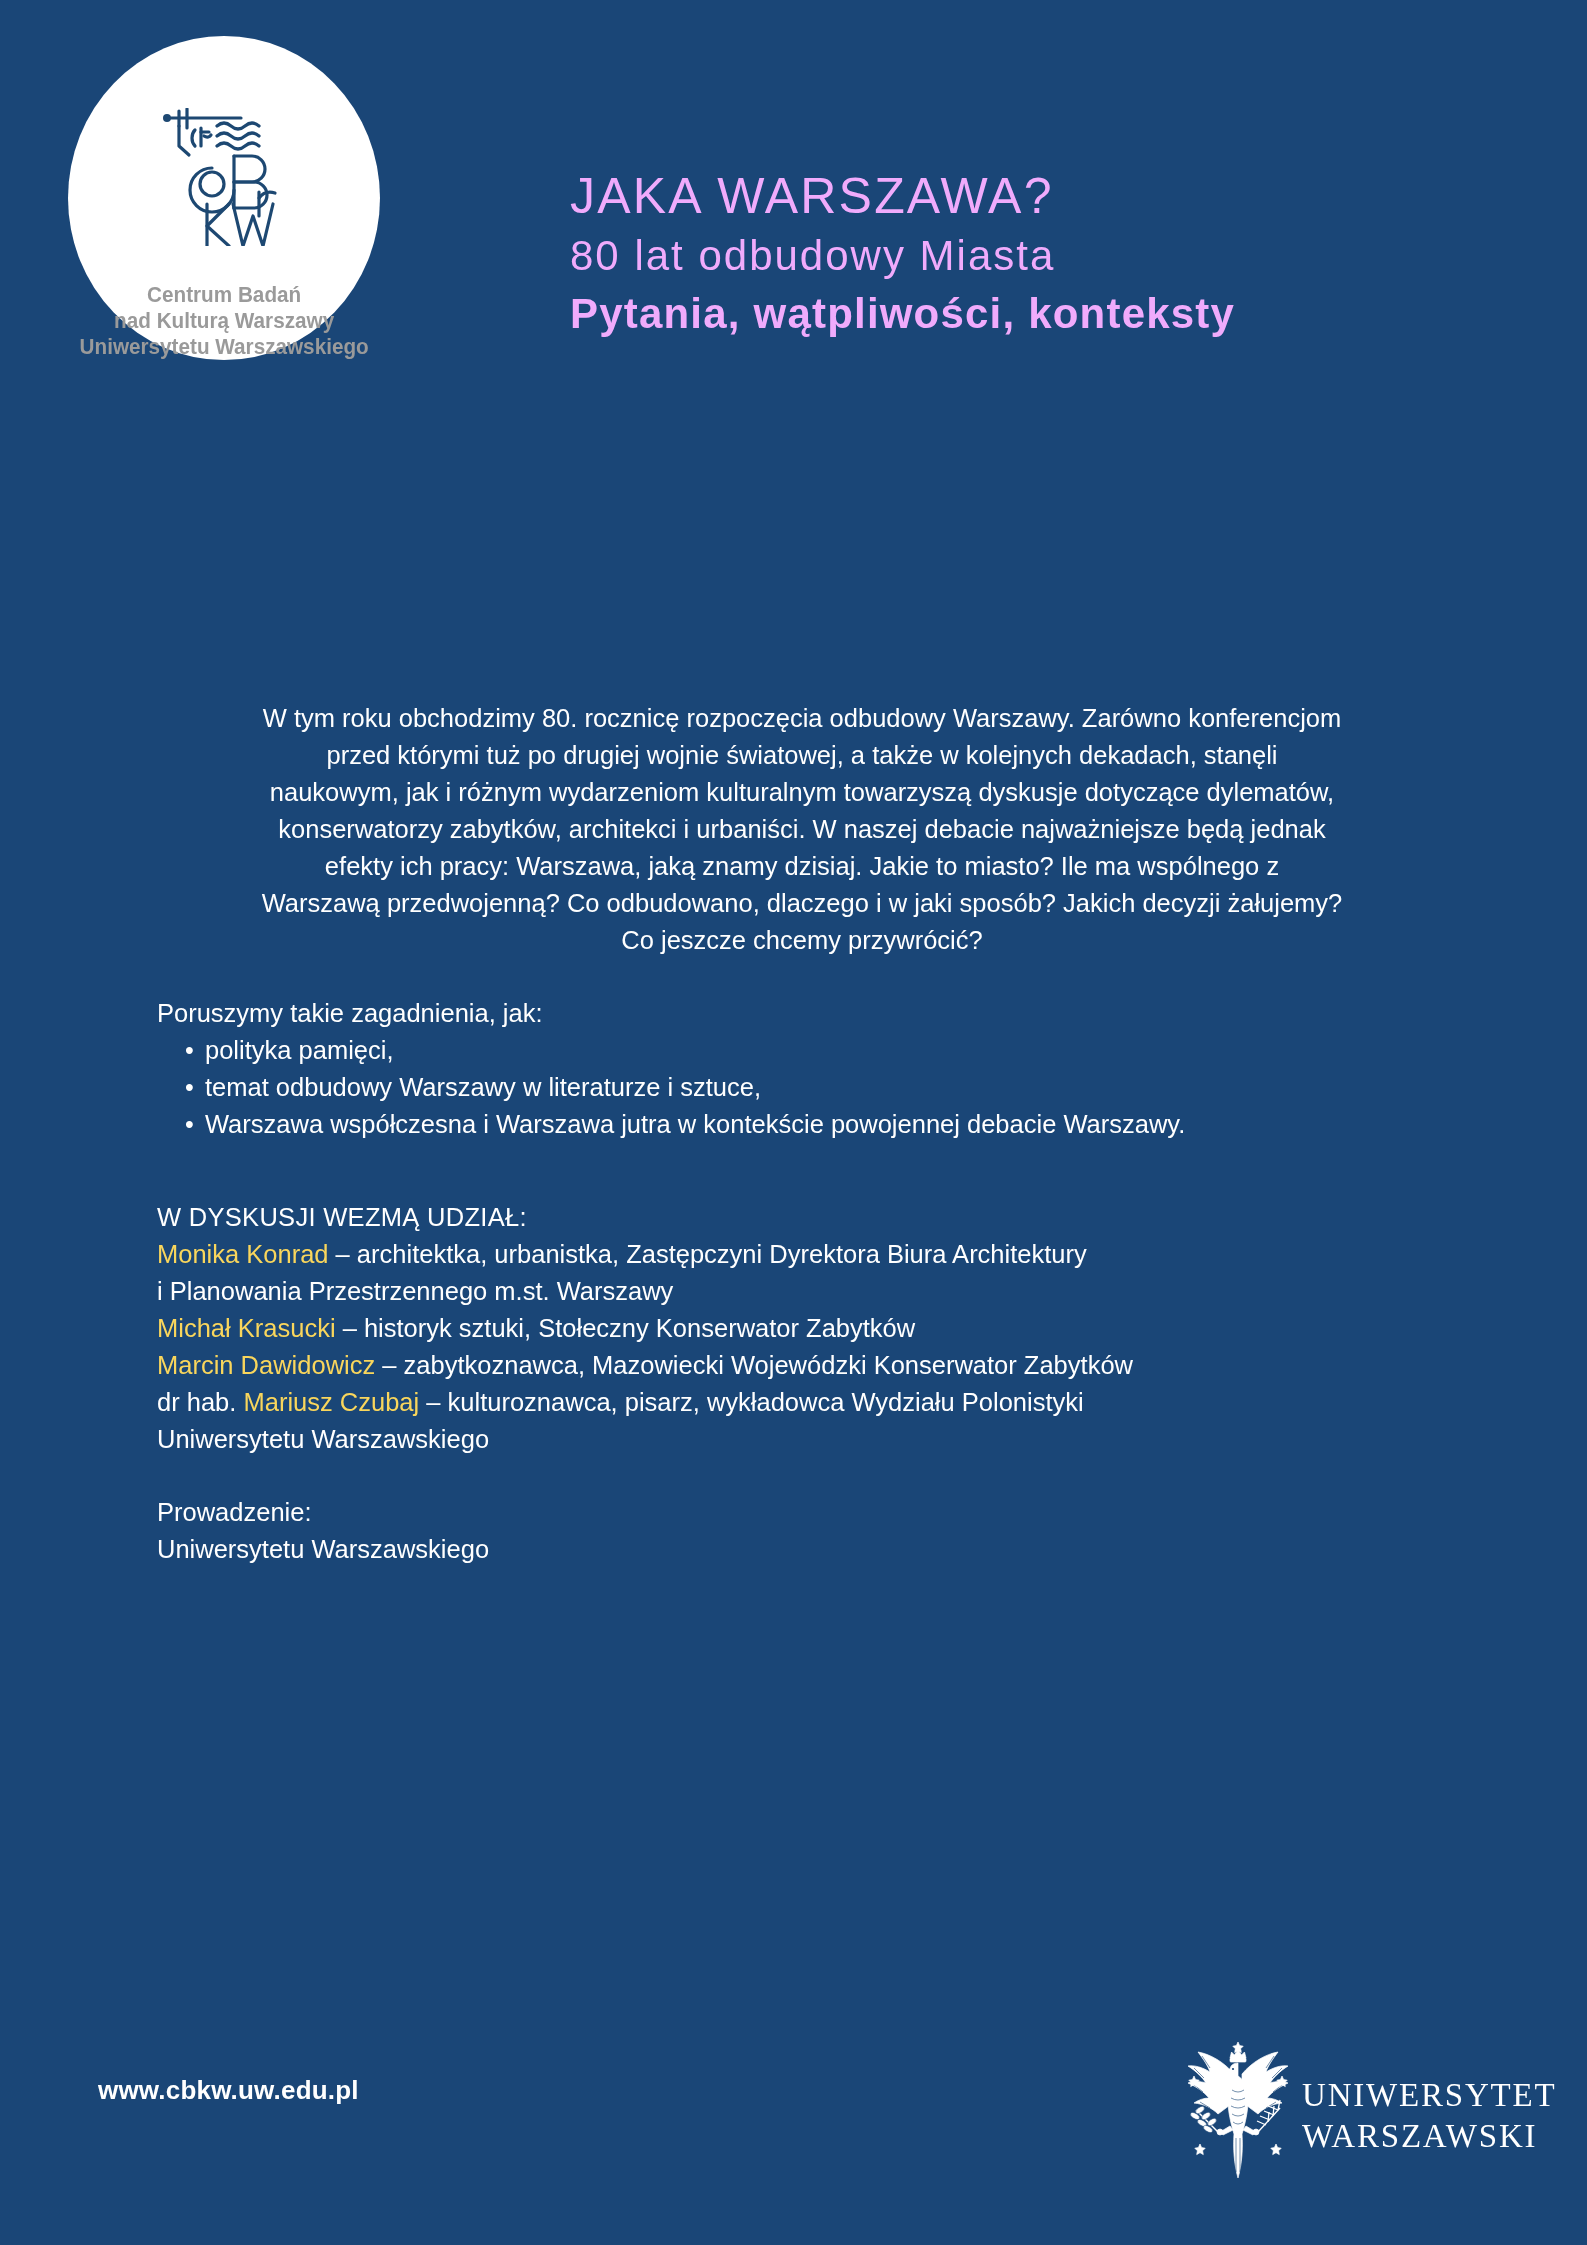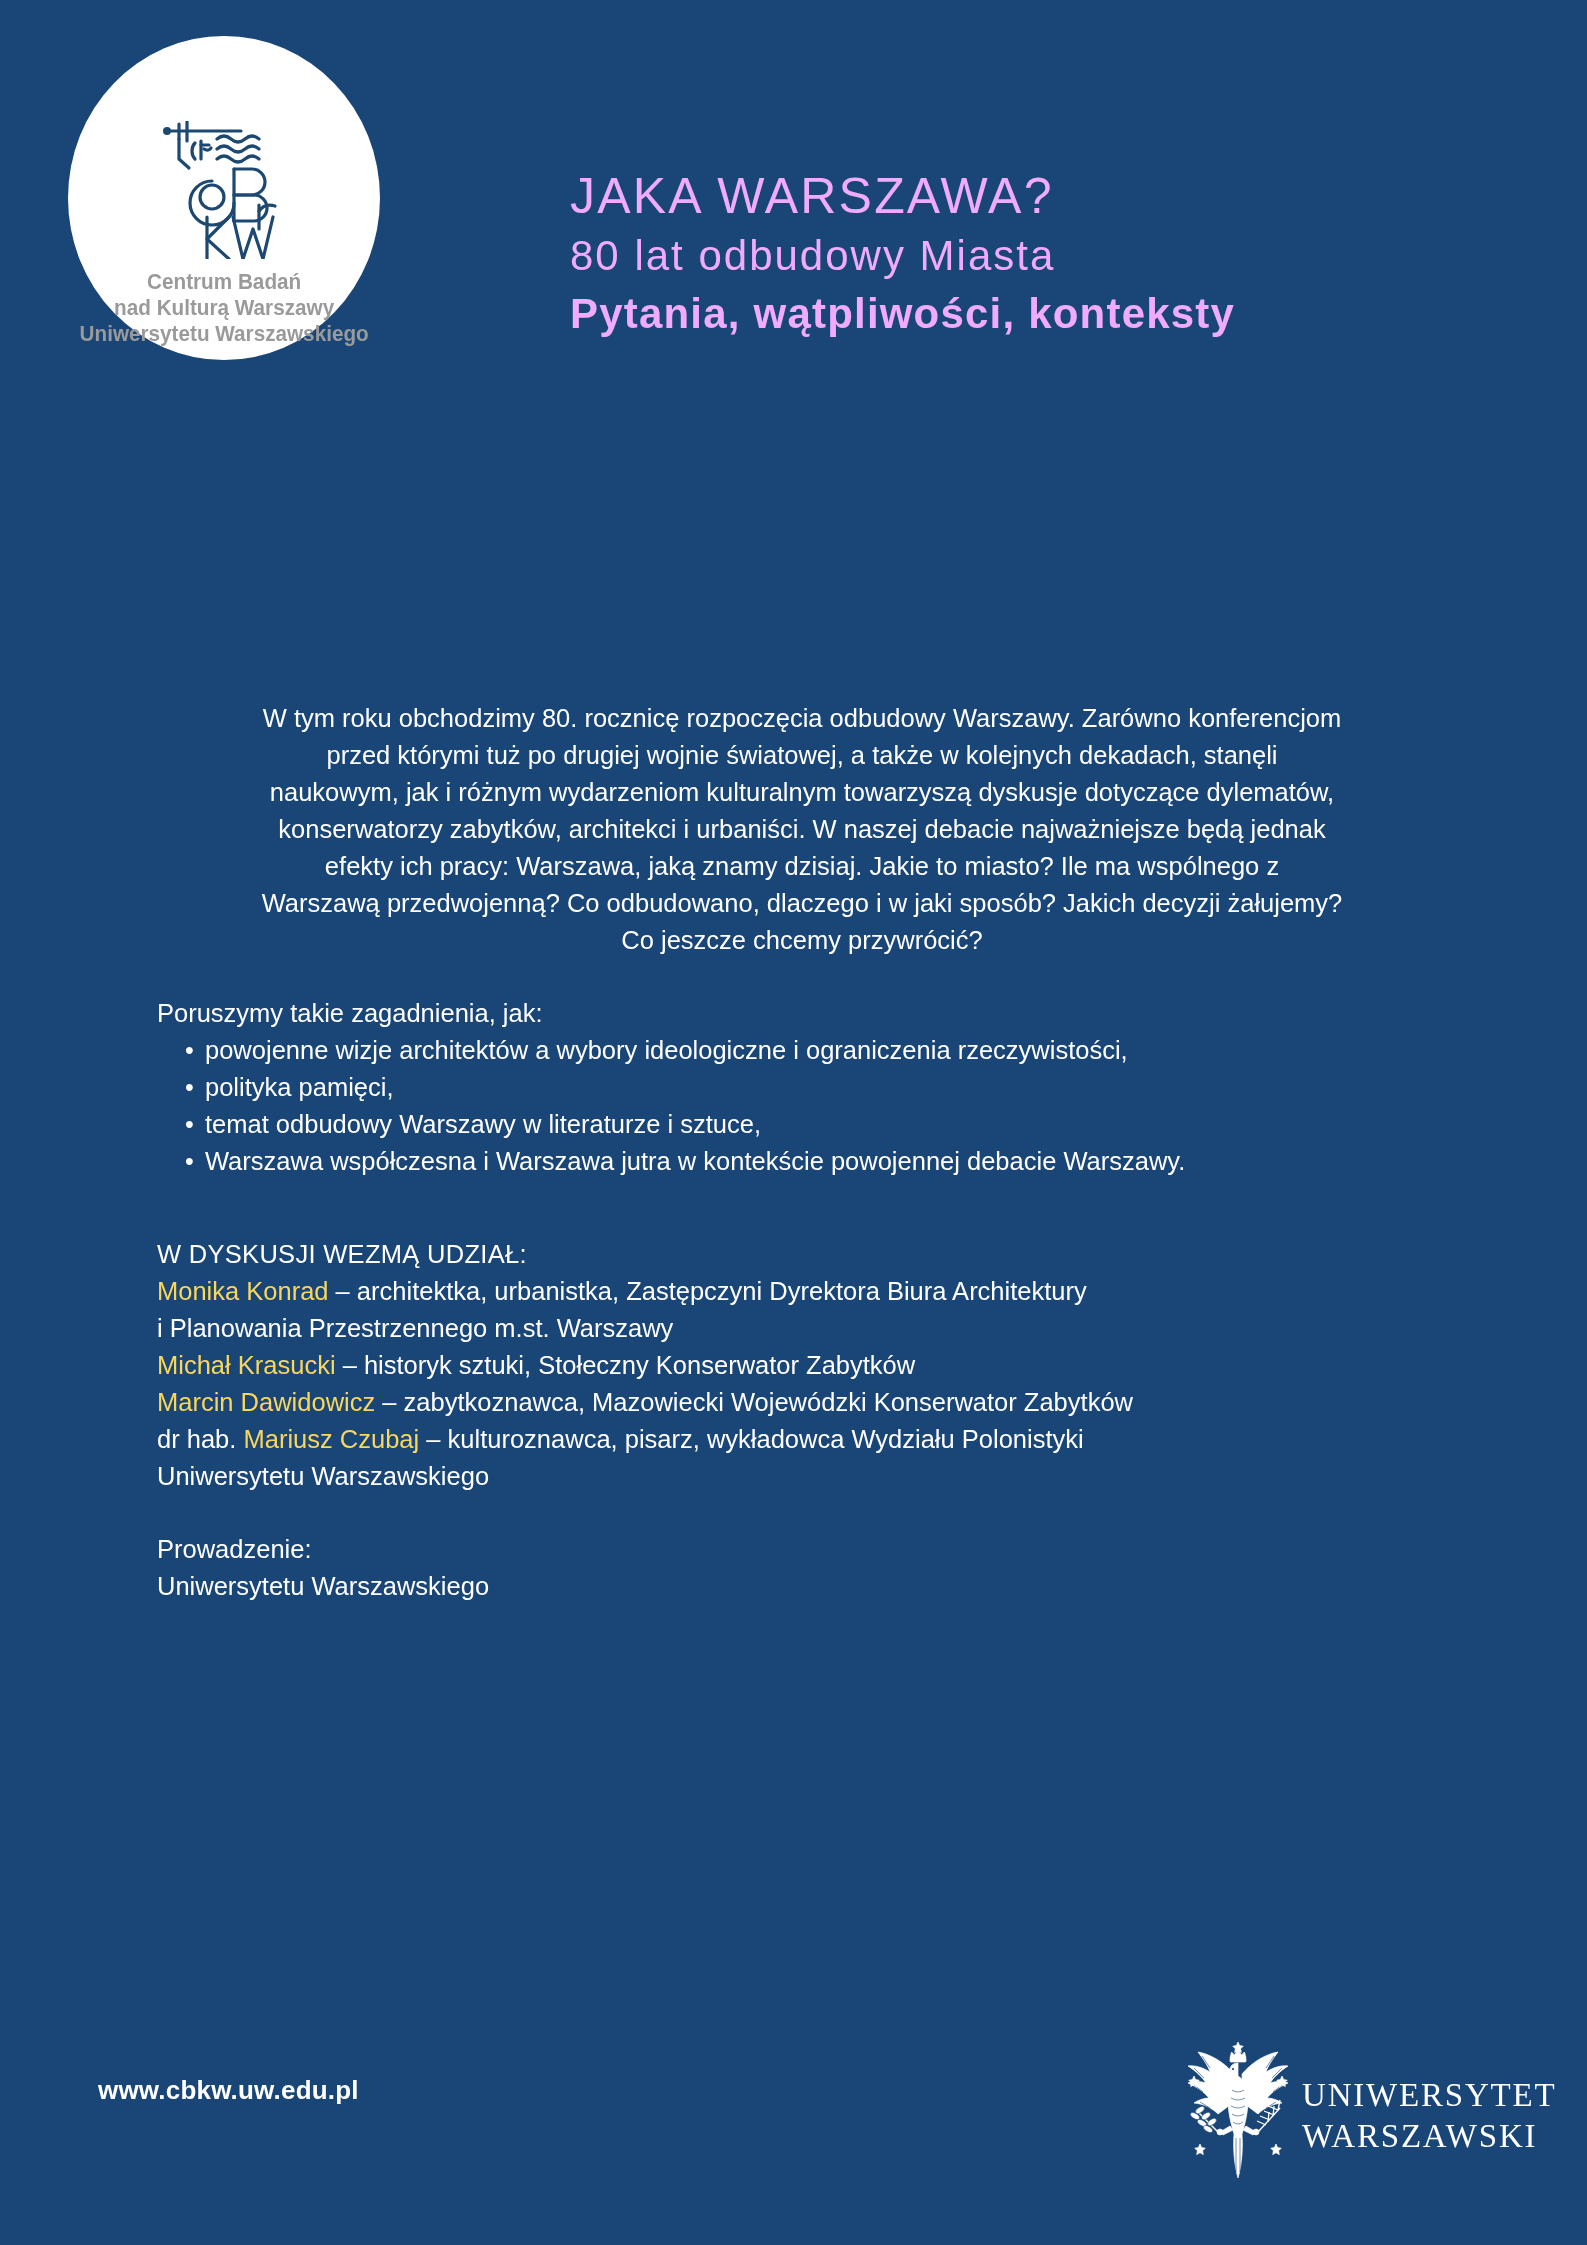--- a/index.html
+++ b/index.html
@@ -11,21 +11,21 @@
     overflow:hidden;
   }
 
   
   #logo-badge{
     position:absolute; left:68px; top:36px;
     width:312px; height:324px;
     background:#ffffff;
     border-radius:50%;
     display:flex; flex-direction:column;
-    align-items:center; justify-content:center;
+    align-items:center; justify-content:space-between;
     padding-top:72px;
   }
   #logo-mark{ width:150px; height:138px; }
   #logo-caption{
     margin-top:10px;
     text-align:center;
     color:#9a9a9a;
     font-size:22.5px;
     line-height:26px;
     font-weight:700;
@@ -171,21 +171,20 @@
       <p>przed którymi tuż po drugiej wojnie światowej, a także w kolejnych dekadach, stanęli</p>
       <p>naukowym, jak i różnym wydarzeniom kulturalnym towarzyszą dyskusje dotyczące dylematów,</p>
       <p>konserwatorzy zabytków, architekci i urbaniści. W naszej debacie najważniejsze będą jednak</p>
       <p>efekty ich pracy: Warszawa, jaką znamy dzisiaj. Jakie to miasto? Ile ma wspólnego z</p>
       <p>Warszawą przedwojenną? Co odbudowano, dlaczego i w jaki sposób? Jakich decyzji żałujemy?</p>
       <p>Co jeszcze chcemy przywrócić?</p>
     </div>
 
   <div id="topics-intro">Poruszymy takie zagadnienia, jak:</div>
   <ul id="topics-list">
-      <li>powojenne wizje architektów a wybory ideologiczne i ograniczenia rzeczywistości,</li>
       <li>polityka pamięci,</li>
       <li>temat odbudowy Warszawy w literaturze i sztuce,</li>
       <li>Warszawa współczesna i Warszawa jutra w kontekście powojennej debacie Warszawy.</li>
     </ul>
 
   <div id="panel-block">
     <div class="hdr">W DYSKUSJI WEZMĄ UDZIAŁ:</div>
     <div id="panel-list">
         <p><span class="nm">Monika Konrad</span><span> – architektka, urbanistka, Zastępczyni Dyrektora Biura Architektury</span></p>
         <p>i Planowania Przestrzennego m.st. Warszawy</p>

